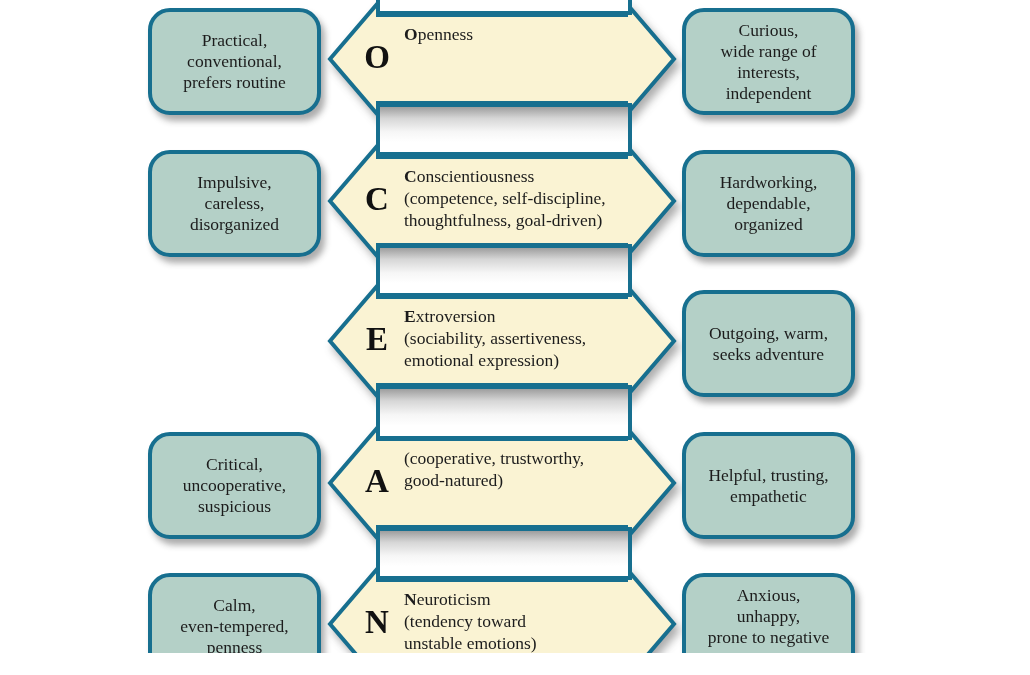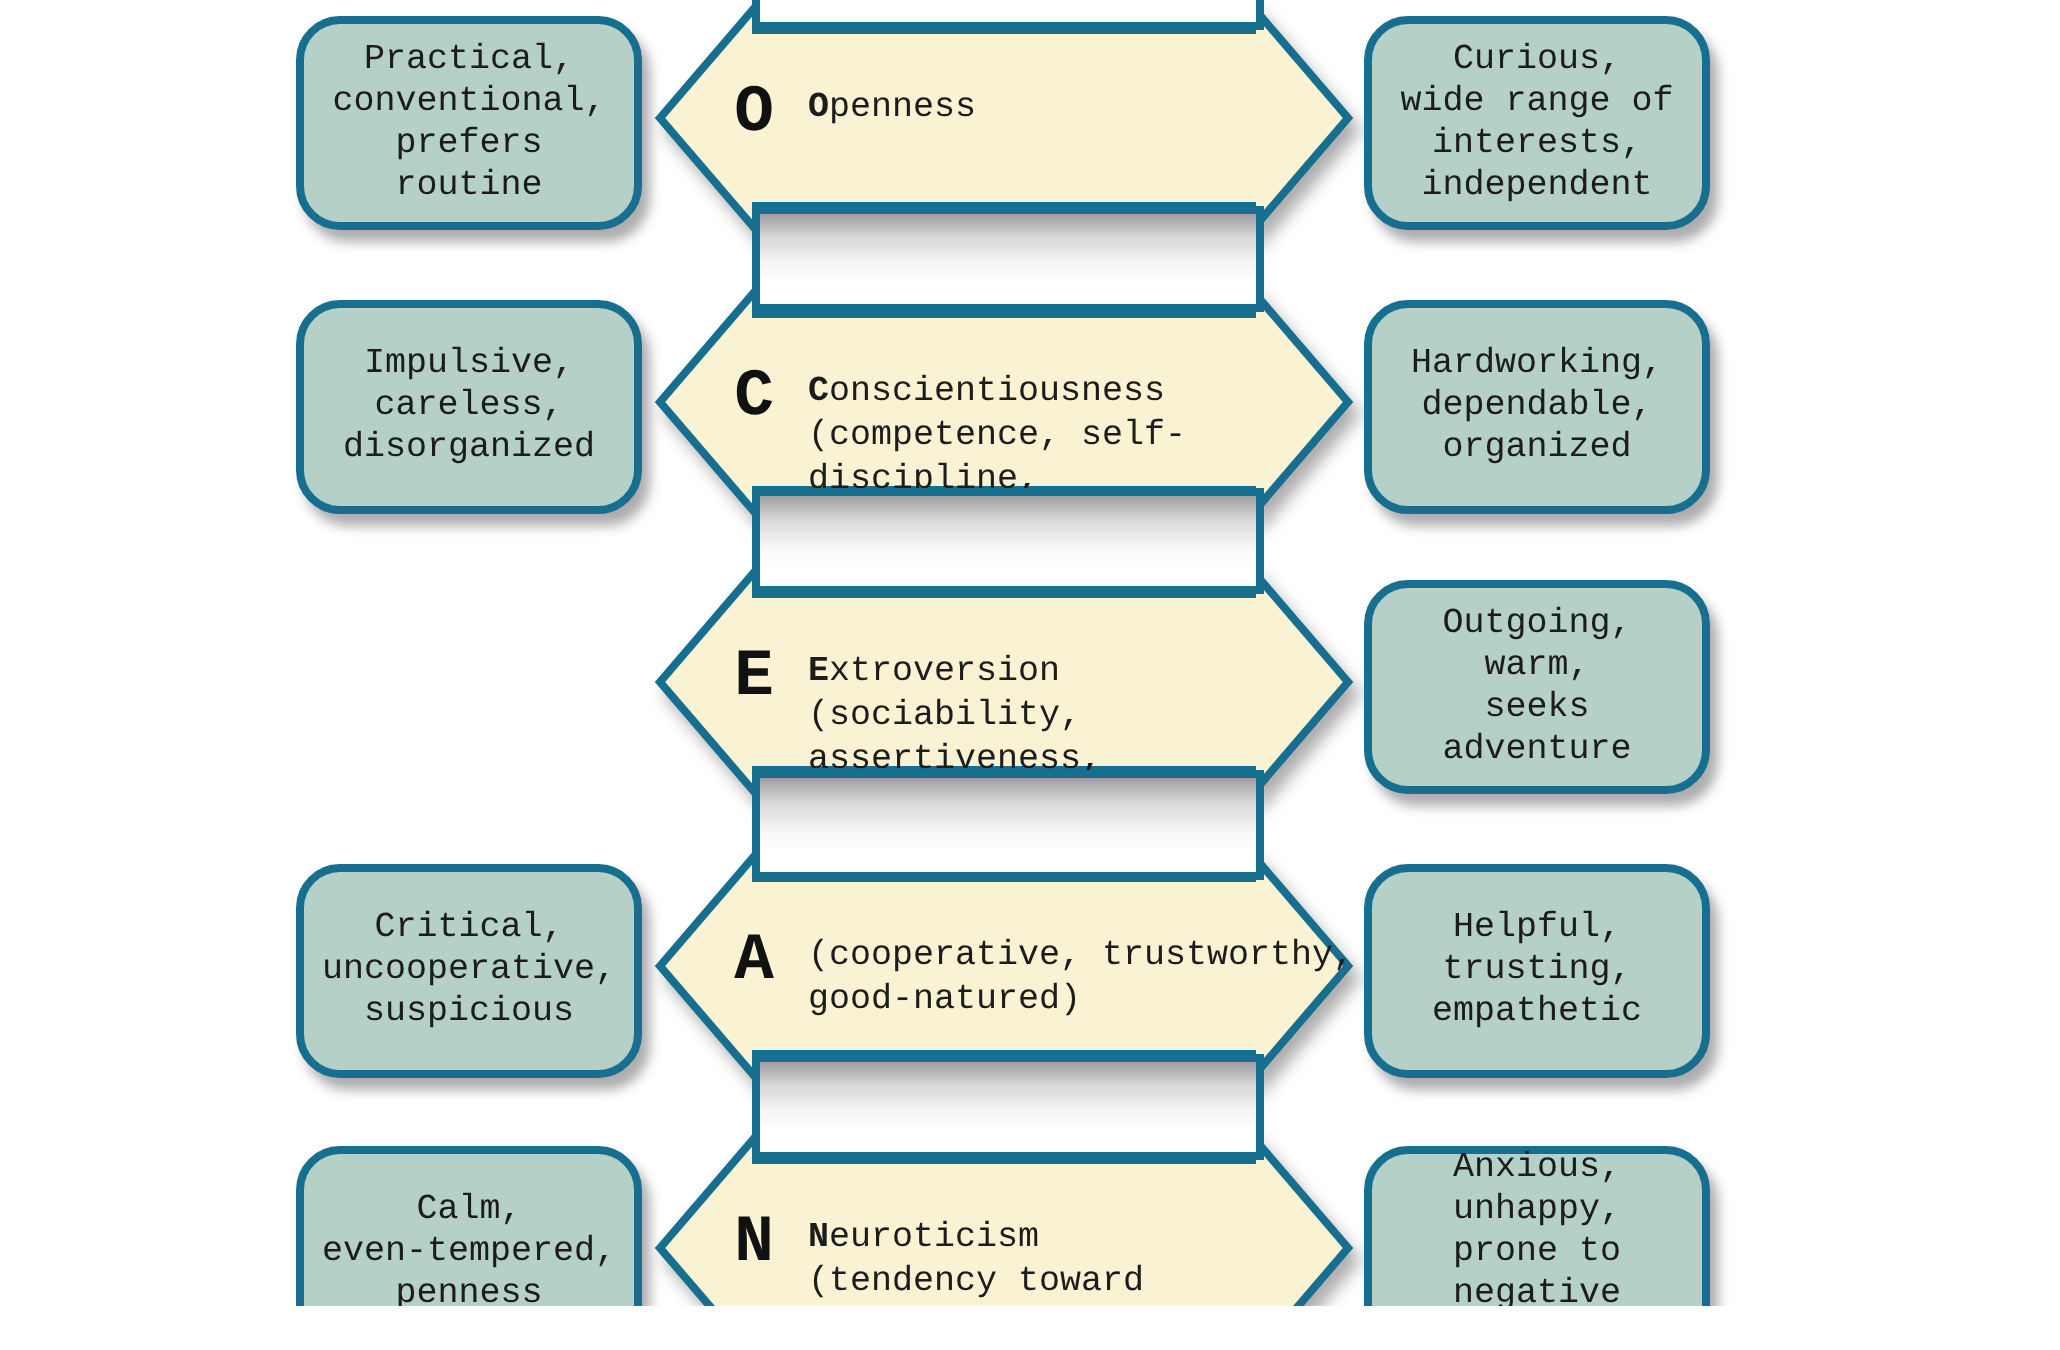--- a/index.html
+++ b/index.html
@@ -1,18 +1,18 @@
 <!DOCTYPE html>
 <html><head>
 <meta charset="utf-8">
 <style>
   html,body{margin:0;padding:0;background:#fff;}
   .stage{
     position:relative;width:1030px;height:653px;overflow:hidden;background:#ffffff;
-    font-family:Liberation Mono, monospace;color:#1c1c1c;
+    font-family:Liberation Serif, serif;color:#1c1c1c;
   }
   .row{position:absolute;left:0;width:1030px;height:107px;}
   .row-0{top:8px}.row-1{top:150px}.row-2{top:290px}.row-3{top:432px}.row-4{top:573px}
 
   .box{
     position:absolute;top:0;width:173px;height:107px;box-sizing:border-box;
     background:#b4d0c7;border:4px solid #176f8f;border-radius:22px;
     box-shadow:4px 6px 6px rgba(40,40,40,0.38);
     display:flex;align-items:center;justify-content:center;padding:4px 8px;
   }
@@ -27,21 +27,21 @@
     filter:drop-shadow(4px 6px 4px rgba(40,40,40,0.38));
   }
   .arrow-svg polygon{fill:#faf3d3;stroke:#176f8f;stroke-width:4;stroke-linejoin:miter;}
 
   .letter{
     position:absolute;left:354px;top:32px;width:46px;text-align:center;
     font-size:33px;line-height:34px;font-weight:700;color:#111;
   }
   .trait{
     position:absolute;left:404px;top:15px;width:280px;
-    font-size:17.5px;line-height:22px;color:#1c1c1c;margin-top:20px;
+    font-size:17.5px;line-height:22px;color:#1c1c1c;
   }
   .trait-name b{font-weight:700;}
   .trait-desc{white-space:pre-line;}
 
   .connector{
     position:absolute;left:376px;width:256px;box-sizing:border-box;
     border:4px solid #176f8f;
     background:linear-gradient(180deg,#9e9e9e 0%,#d6d6d6 25%,#f6f6f6 55%,#ffffff 78%);
   }
   .connector.plain{background:#ffffff;}
@@ -101,21 +101,21 @@
   </div>
 
   <div class="row row-2">
     <svg class="arrow-svg" width="354" height="116" viewBox="0 0 354 116">
       <polygon points="5,58 53,2 53,14 301,14 301,2 349,58 301,114 301,102 53,102 53,114"></polygon>
     </svg>
     <div class="letter">E</div>
     <div class="trait">
       <div class="trait-name"><b>E</b><span>xtroversion</span></div>
       <div class="trait-desc">(sociability, assertiveness,
-emotions expression)</div>
+emotional expression)</div>
     </div>
     <div class="box right">
       <span class="box-text">Outgoing, warm,
 seeks adventure</span>
     </div>
   </div>
 
   <div class="row row-3">
     <div class="box left">
       <span class="box-text">Critical,

